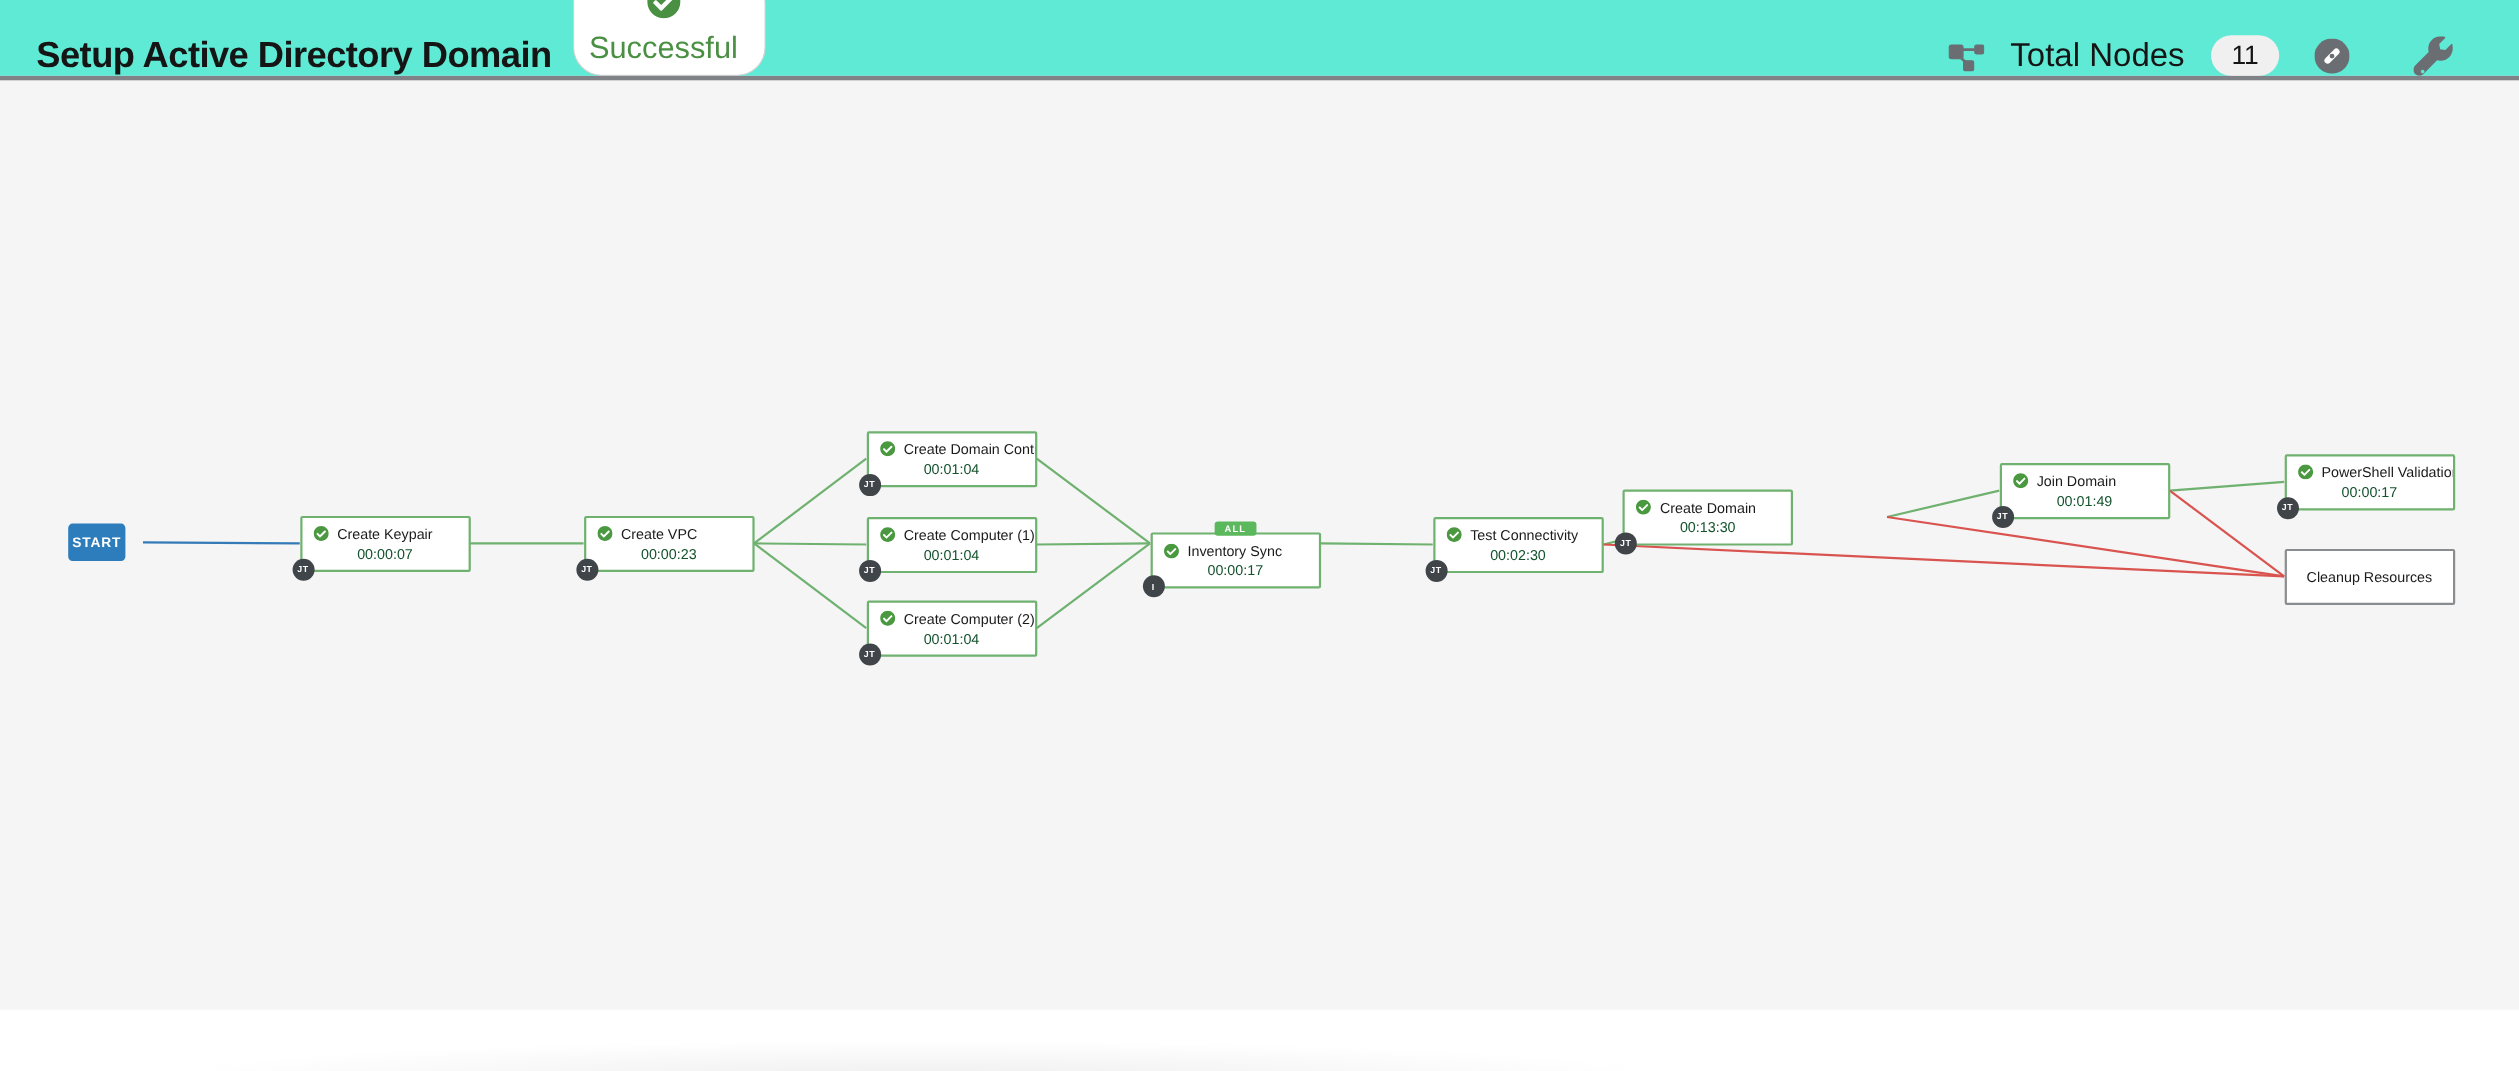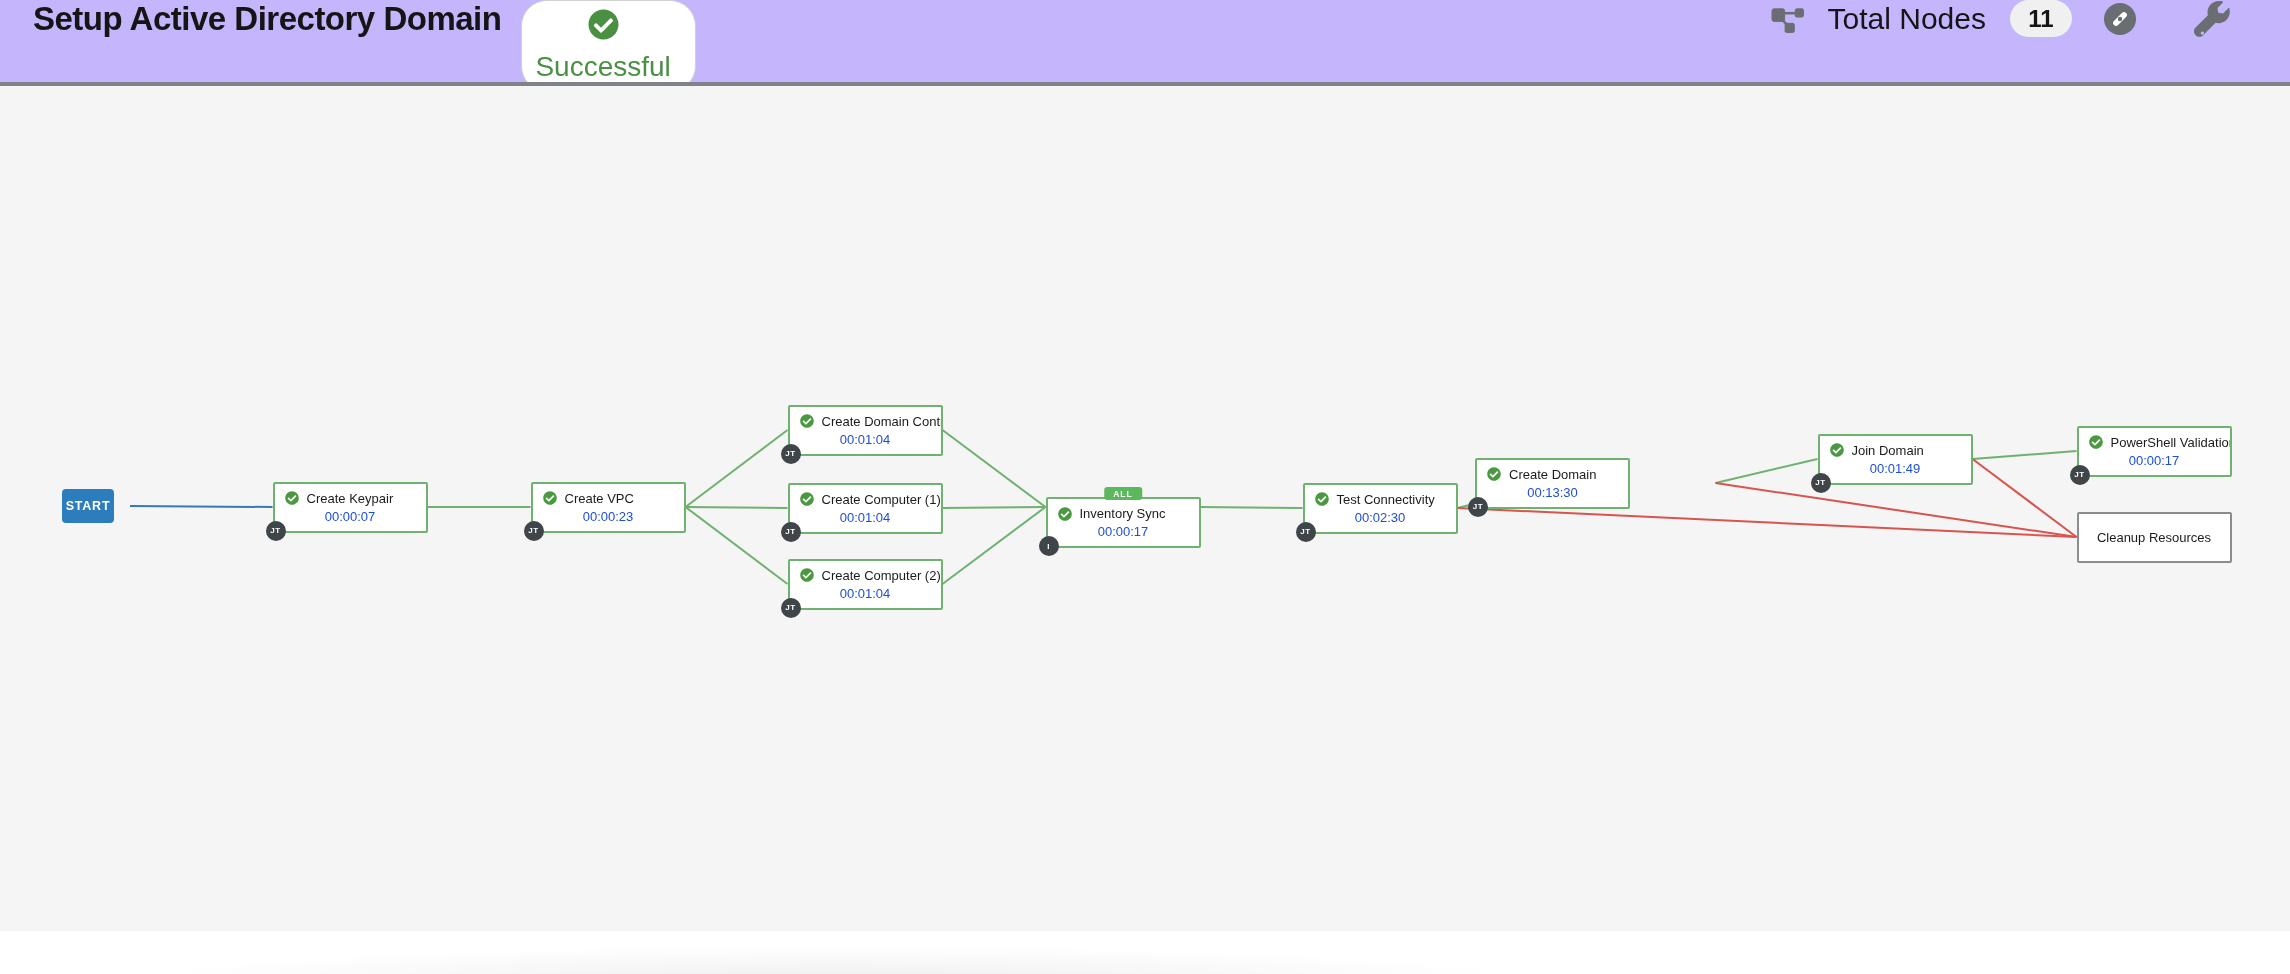--- a/index.html
+++ b/index.html
@@ -1,44 +1,44 @@
 <!DOCTYPE html>
 <html><head>
 <meta charset="utf-8">
 <style>
   * { box-sizing: border-box; margin: 0; padding: 0; }
   html, body { width: 2290px; height: 974px; background: #ffffff; overflow: hidden;
                font-family: "Liberation Sans", sans-serif; }
 
   
-  .header { height: 82px; display: flex; align-items: flex-start; padding: 0 60px 0 33px; background: #c4b5fd; }
+  .header { height: 69px; display: flex; align-items: flex-end; padding: 0 60px 0 33px; background: #5eead4; }
   .page-title { font-size: 33px; font-weight: bold; color: #151515; letter-spacing: -0.5px; white-space: nowrap; }
   .status-pill { margin-left: 20px; display: inline-flex; align-items: center; gap: 11px;
                  border: 1.5px solid #d2d2d2; border-radius: 26px; padding: 8px 24px 8px 13px; background: #fff; flex-direction: column; }
   .status-pill .pill-text { font-size: 28px; color: #4a9043; }
   .hdr-right { margin-left: auto; display: flex; align-items: center; }
   .tn-label { font-size: 30px; color: #151515; margin: 0 24px; white-space: nowrap; }
   .tn-badge { background: #f0f0f0; border-radius: 19px; min-width: 62px; height: 37px;
               display: inline-flex; align-items: center; justify-content: center;
-              font-size: 24px; font-weight: bold; color: #151515; padding: 0 18px; }
+              font-size: 24px; font-weight: normal; color: #151515; padding: 0 18px; }
   .hdr-icon-btn { background: none; border: none; cursor: pointer; display: inline-flex; align-items: center; }
   .gap32 { margin-left: 32px; } .gap56 { margin-left: 58px; }
 
   
   .canvas { position: relative; width: 2290px; height: 849px;
             background: #f5f5f5; border-top: 4px solid #7f8287; overflow: hidden; }
   #edge-svg { position: absolute; inset: 0; }
 
   .wf-node { position: absolute; width: 155px; height: 51px; background: #fff;
              border: 2px solid #6fb16f; border-radius: 2px; cursor: pointer; }
   .wf-node.never { border-color: #8a8d90; }
   .node-title-row { display: flex; align-items: center; gap: 8px; padding: 7px 6px 0 10px;
                     font-size: 13px; color: #1b1b1b; white-space: nowrap; overflow: hidden; }
   .wf-node.never .node-title-row { justify-content: center; padding: 0; height: 100%; align-items: center; }
-  .node-time { text-align: center; font-size: 13px; color: #1d4ed8; margin-top: 3px; }
+  .node-time { text-align: center; font-size: 13px; color: #14532d; margin-top: 3px; }
   .type-badge { position: absolute; left: -9px; bottom: -10px; width: 20px; height: 20px; border-radius: 50%;
               background: #40454a; color: #fff; font-size: 8px; font-weight: bold;
               display: flex; align-items: center; justify-content: center; letter-spacing: 0.5px; margin-top: 32px; }
   .all-badge { position: absolute; top: -12px; left: 50%; transform: translateX(-50%);
                background: #5cb85c; color: #fff; font-size: 8.5px; font-weight: bold;
                padding: 2px 9px 1px; border-radius: 3px; letter-spacing: 1px; }
   .start-node { position: absolute; left: 62px; top: 403px; width: 52px; height: 34px;
                 background: #2d7cbb; border-radius: 4px; color: #fff; font-size: 12.5px; font-weight: bold;
                 letter-spacing: 0.8px; display: flex; align-items: center; justify-content: center; cursor: pointer; }
 

